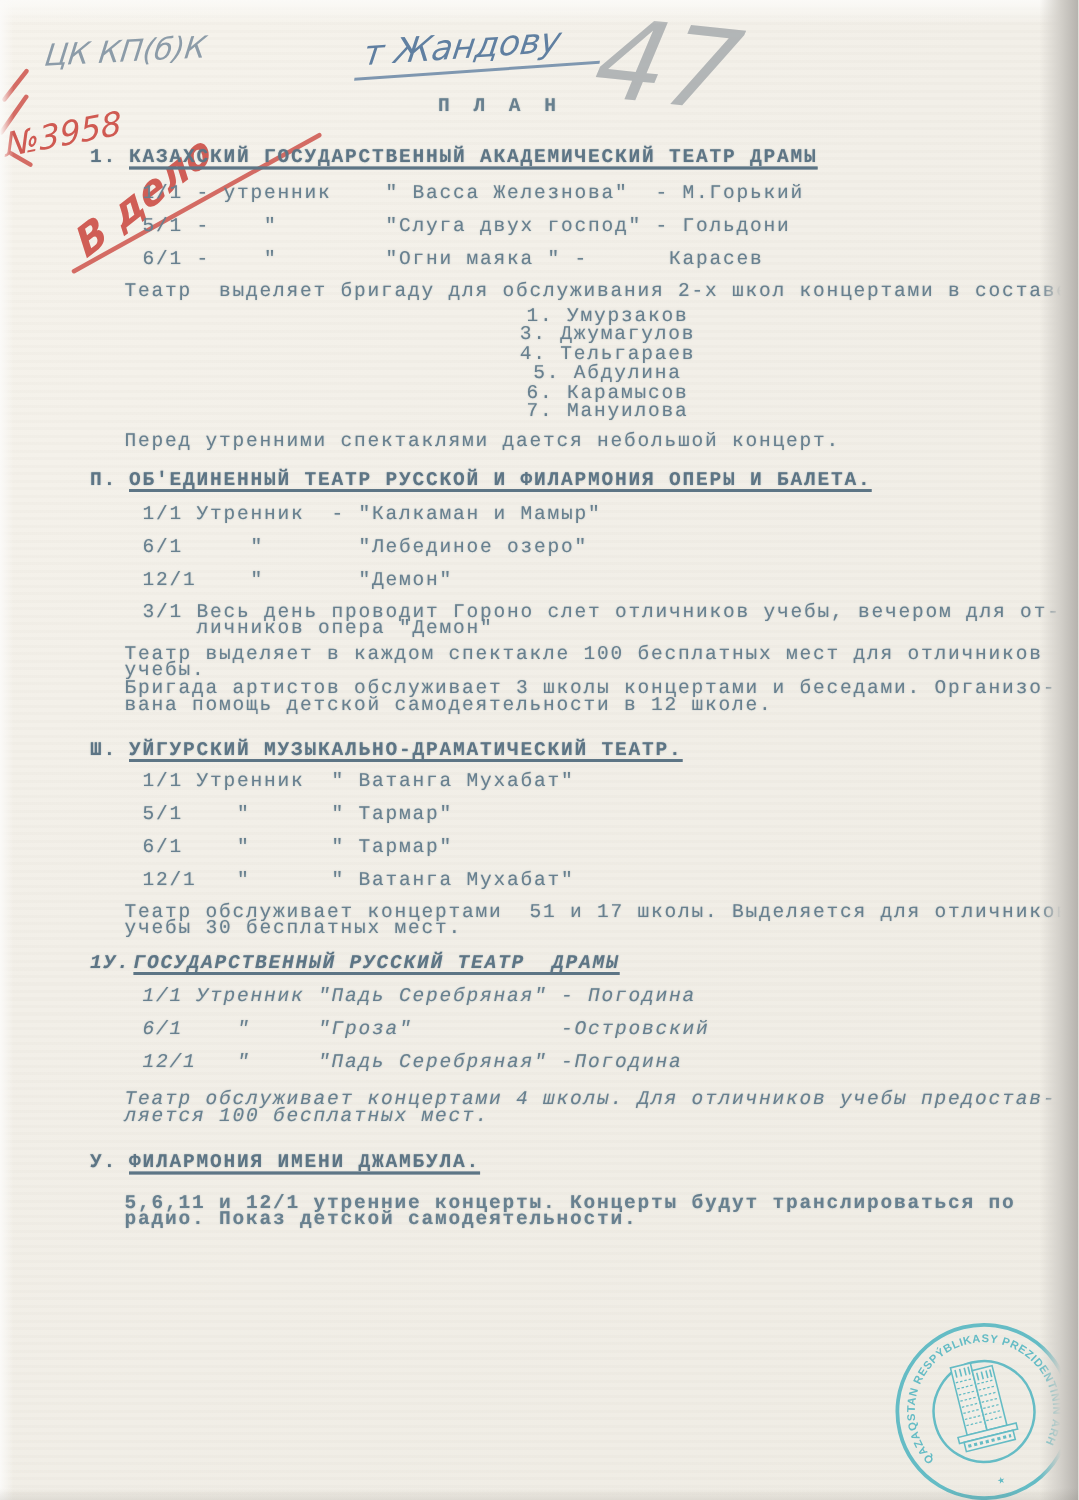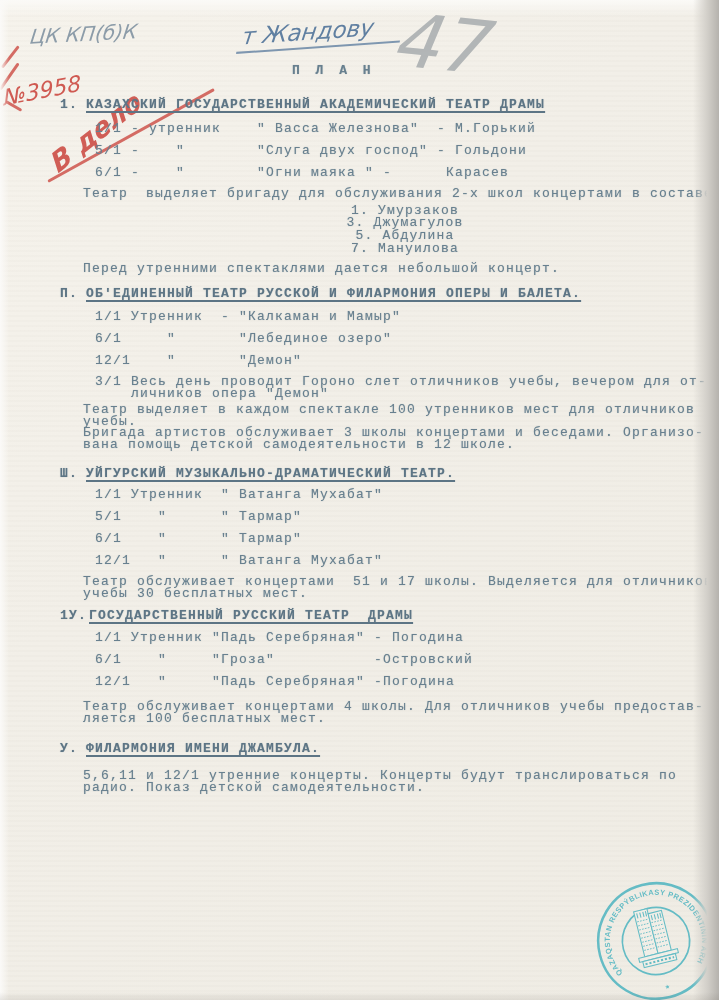--- a/index.html
+++ b/index.html
@@ -39,25 +39,25 @@
   .s1 .para.pa{margin-top:10px;}
   .s1 .para.pb{margin-top:9px;}
   .s1 .footer{margin-top:7px;}
   .s2{margin-top:13px;}
   .s2 .rows{margin-top:9px;}
   .s2 .para.pa{margin-top:-4px;}
   .s2 .para.pb{margin-top:0;}
   .s3{margin-top:17px;}
   .s3 .rows{margin-top:7px;}
   .s3 .para.pa{margin-top:8px;}
-  .s4{margin-top:10px;}
+  .s4{margin-top:10px;font-style:italic;}
   .s4 .rows{margin-top:8px;}
   .s4 .para.pa{margin-top:13px;}
   .s5{margin-top:18px;}
-  .s5 .para.pa{margin-top:14px;}
+  .s5 .para.pa{margin-top:14px;font-weight:bold;}
 
   
   .hw{position:absolute;font-family:"DejaVu Sans",sans-serif;font-style:italic;white-space:nowrap;}
   .hw-topleft{left:30px;top:22px;font-size:20px;color:#7b8e9e;opacity:.85;
               transform:rotate(-3deg) skewX(-10deg);}
   .hw-addressee{left:238px;top:18px;font-size:23px;color:#51749a;opacity:.9;
               transform:rotate(-4deg) skewX(-12deg);border-bottom:2px solid rgba(81,116,154,.8);
               padding:0 28px 2px 4px;}
   .hw-pencil{left:398px;top:0px;font-size:74px;font-weight:200;color:#a3a8ab;opacity:.8;
               transform:rotate(6deg) skewX(-6deg);line-height:1.2;}
@@ -101,39 +101,41 @@
       </div>
       <div class="rows">
         <div class="row">1/1 - утренник    " Васса Железнова"  - М.Горький</div>
         <div class="row">5/1 -    "        "Слуга двух господ" - Гольдони</div>
         <div class="row">6/1 -    "        "Огни маяка " -      Карасев</div>
       </div>
       <div class="para pb">Театр  выделяет бригаду для обслуживания 2-х школ концертами в составе</div>
       <div class="list">
         <div>1. Умурзаков</div>
         <div>3. Джумагулов</div>
+        <div>4. Тельгараев</div>
         <div>5. Абдулина</div>
+        <div>6. Карамысов</div>
         <div>7. Мануилова</div>
       </div>
       <div class="para footer">Перед утренними спектаклями дается небольшой концерт.</div>
     </section>
 
     <section class="s2">
       <div class="h">
         <span class="num">П.</span>
         <span class="ht">ОБ'ЕДИНЕННЫЙ ТЕАТР РУССКОЙ И ФИЛАРМОНИЯ ОПЕРЫ И БАЛЕТА.</span>
       </div>
       <div class="rows">
         <div class="row">1/1 Утренник  - "Калкаман и Мамыр"</div>
         <div class="row">6/1     "       "Лебединое озеро"</div>
         <div class="row">12/1    "       "Демон"</div>
         <div class="row ml">3/1 Весь день проводит Гороно слет отличников учебы, вечером для от-
     личников опера "Демон"</div>
       </div>
-      <div class="para pa">Театр выделяет в каждом спектакле 100 утренников мест для отличников
+      <div class="para pa">Театр выделяет в каждом спектакле 100 бесплатных мест для отличников
 учебы.</div>
       <div class="para pb">Бригада артистов обслуживает 3 школы концертами и беседами. Организо-
 вана помощь детской самодеятельности в 12 школе.</div>
     </section>
 
     <section class="s3">
       <div class="h">
         <span class="num">Ш.</span>
         <span class="ht">УЙГУРСКИЙ МУЗЫКАЛЬНО-ДРАМАТИЧЕСКИЙ ТЕАТР.</span>
       </div>

